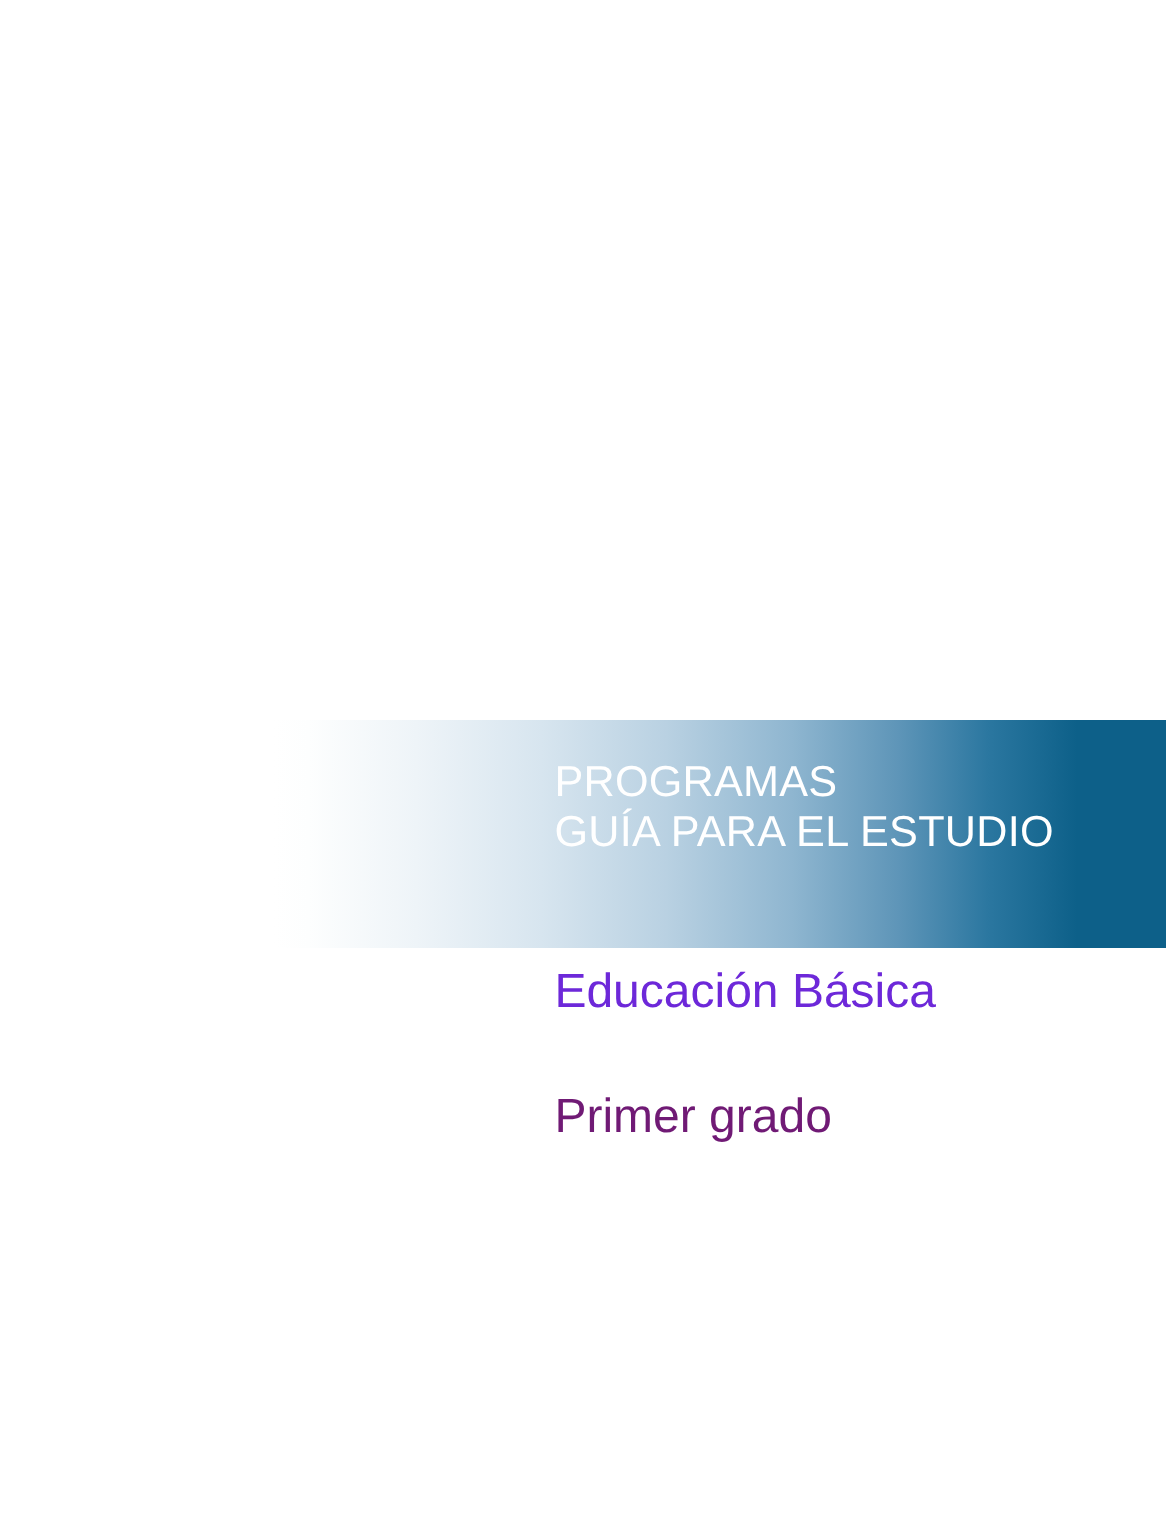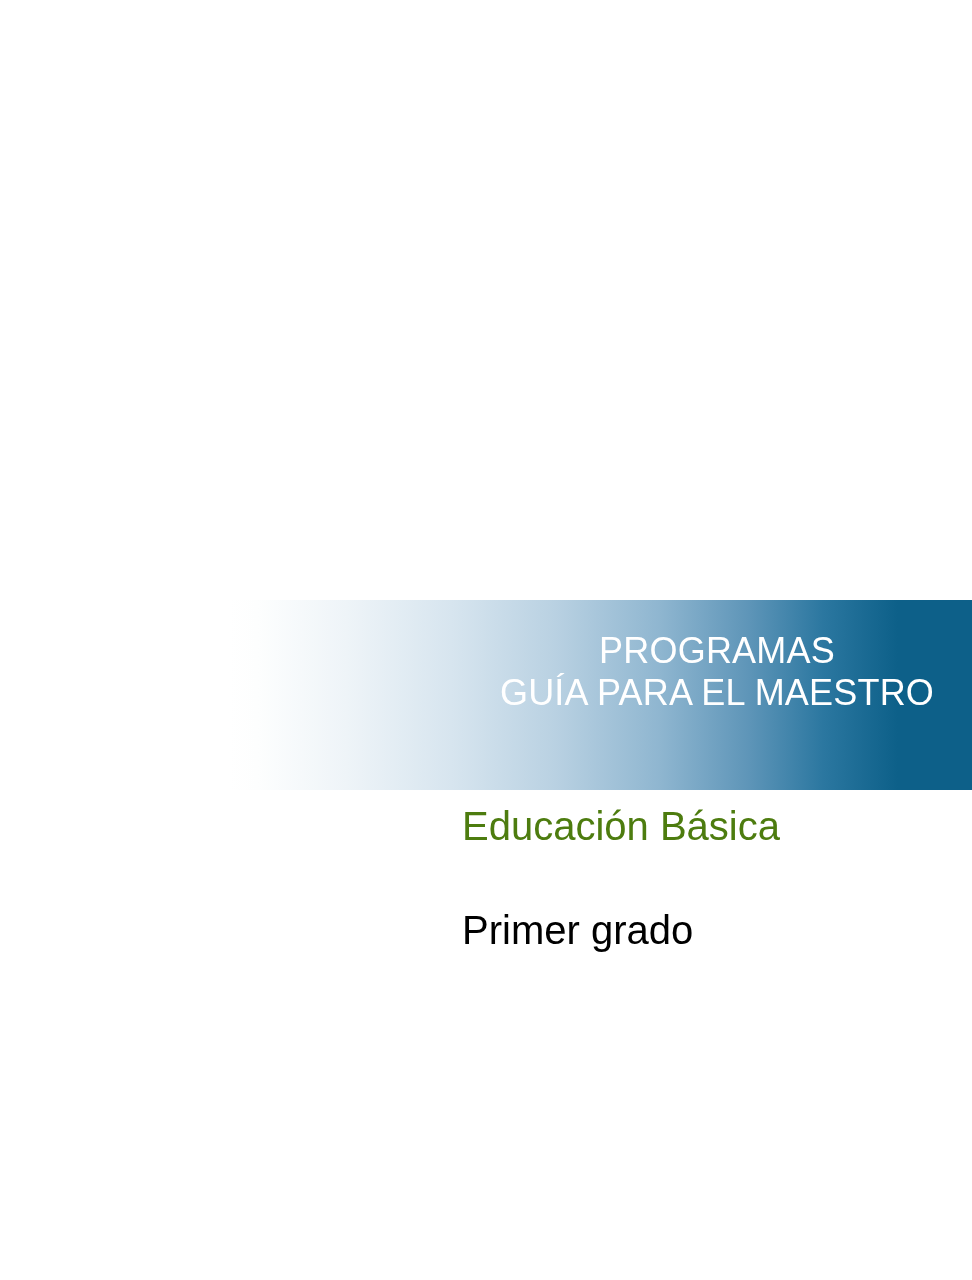--- a/index.html
+++ b/index.html
@@ -50,57 +50,56 @@
     right: 0;
   }
 
   .banner-line {
     color: #ffffff;
     font-size: 36px;
     line-height: 42px;
     letter-spacing: 0.2px;
     font-weight: 400;
     white-space: nowrap;
-    text-align: center;
   }
 
   
   .subtitle-block {
     position: absolute;
     left: 462px;
     top: 802px;
     width: 510px;
   }
 
   .subtitle-line {
-    color: #4d7c0f;
+    color: #6d28d9;
     font-size: 40px;
     line-height: 48px;
     font-weight: 400;
     white-space: nowrap;
   }
 
   .grade-line {
-    color: #000000;
+    color: #701a75;
     font-size: 40px;
     line-height: 48px;
     font-weight: 400;
     white-space: nowrap;
     margin-top: 56px;
   }
 </style>
 </head>
 <body>
 
 <div class="page">
 
   <div class="title-banner">
     <div class="banner-text-block">
       <div class="banner-line">PROGRAMAS</div>
-      <div class="banner-line">GUÍA PARA EL MAESTRO</div>
+      <div class="banner-line">GUÍA PARA EL ESTUDIO</div>
     </div>
   </div>
 
   <div class="subtitle-block">
     <div class="subtitle-line">Educación Básica</div>
     <div class="grade-line">Primer grado</div>
   </div>
 
 </div>
 

